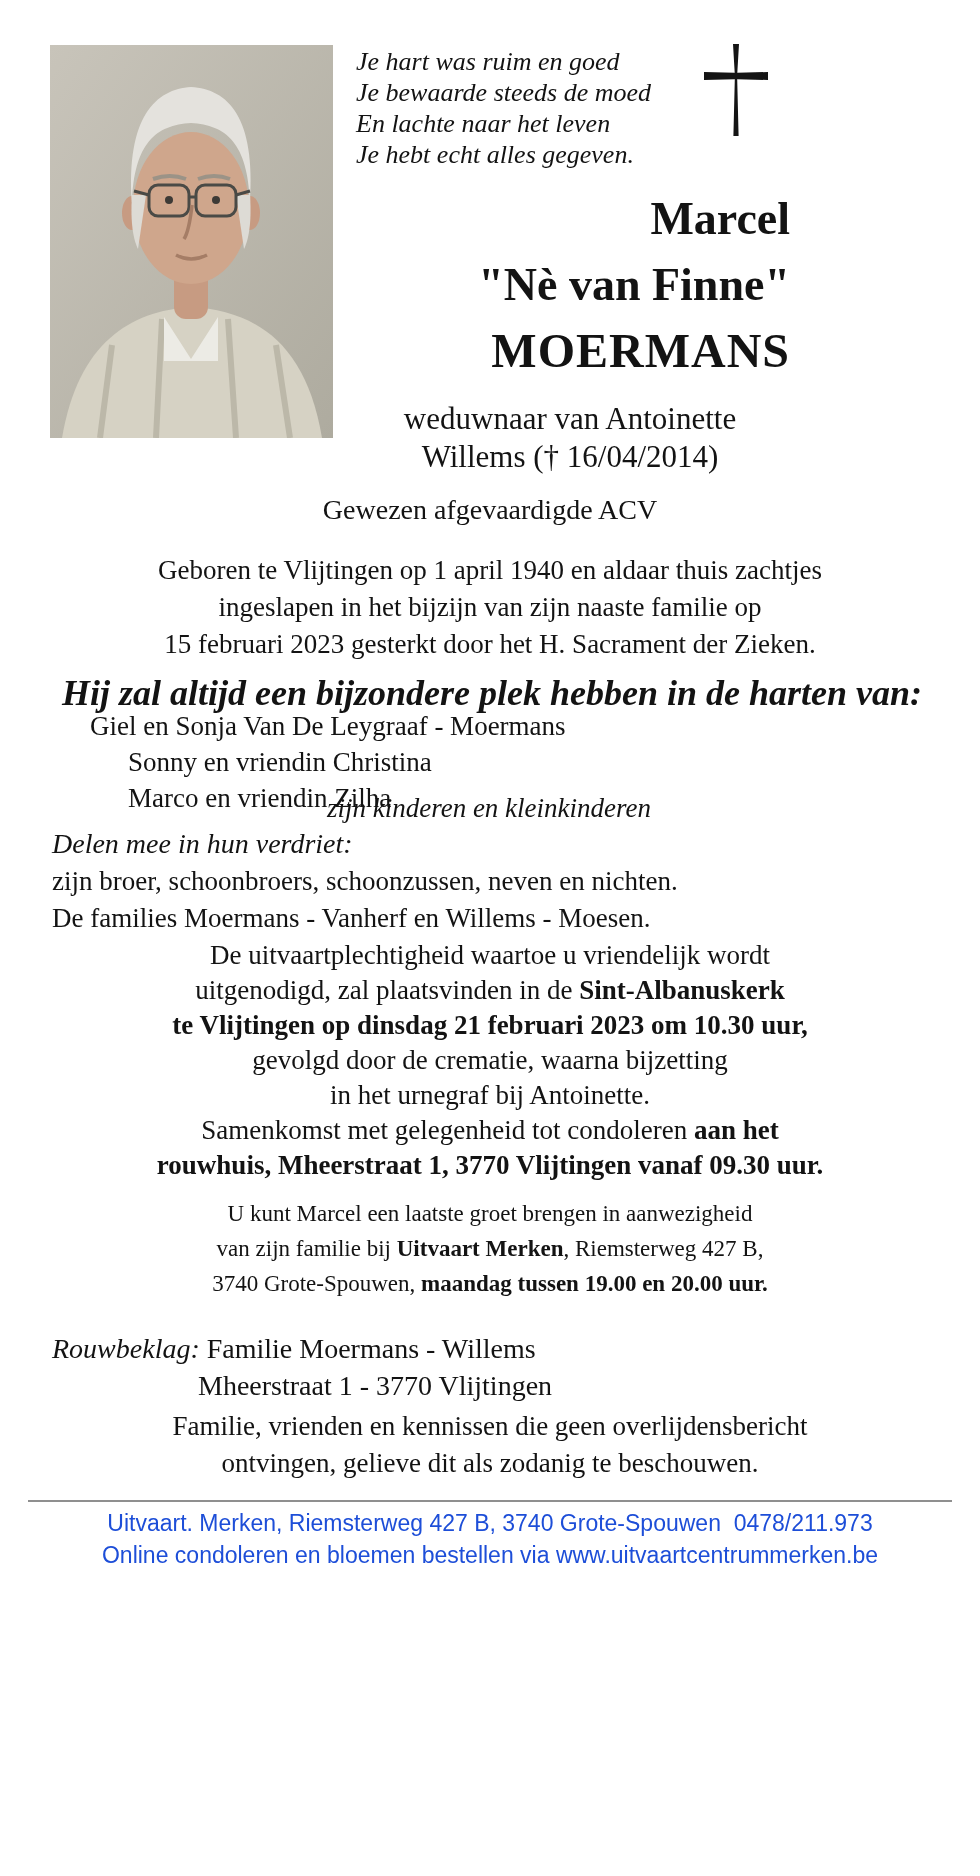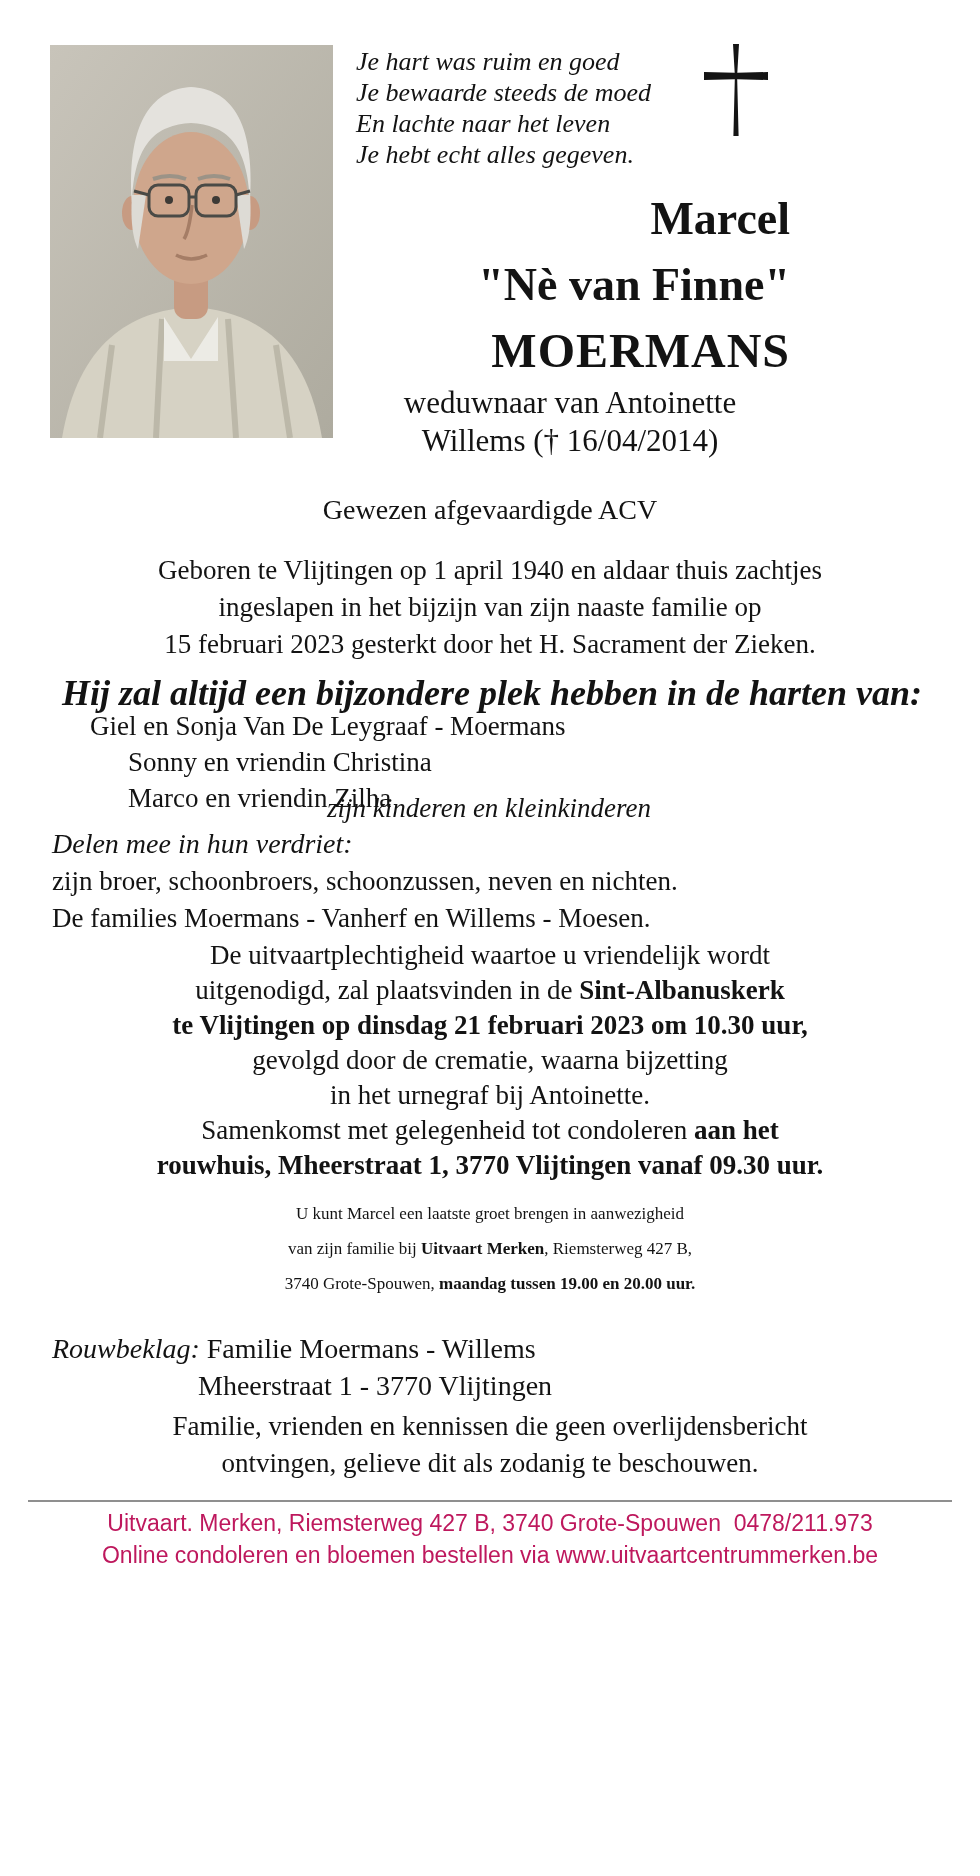--- a/index.html
+++ b/index.html
@@ -24,48 +24,48 @@
   
   .poem{left:356px;top:46px;font-size:26px;font-style:italic;line-height:31px;}
 
   
   .cross{left:700px;top:44px;width:72px;height:92px;}
 
   
   .names{left:350px;top:186px;width:440px;text-align:center;}
   .name-line{font-size:46px;font-weight:bold;line-height:66px;text-align:right;}
   .name-last{font-size:48px;letter-spacing:1px;}
-  .widower{margin-top:0;font-size:31px;line-height:38px;}
+  .widower{margin-top:16px;font-size:31px;line-height:38px;}
 
   .role{left:50px;top:494px;width:880px;font-size:28px;}
 
   .birth{left:50px;top:552px;width:880px;font-size:27px;line-height:37px;}
 
   .hearts-heading{left:62px;top:672px;font-size:36px;font-weight:bold;font-style:italic;}
   .hearts{left:52px;top:708px;font-size:27px;line-height:36px;}
   .indent1{padding-left:38px;}
   .indent2{padding-left:76px;}
   .hearts-right{left:50px;top:793px;width:878px;font-size:27px;font-style:italic;text-align:center;}
 
   .grief-heading{left:52px;top:828px;font-size:28px;font-style:italic;}
   .grief{left:52px;top:863px;font-size:27px;line-height:37px;}
 
   .funeral{left:50px;top:938px;width:880px;font-size:27px;line-height:35px;}
-  .visitation{left:50px;top:1196px;width:880px;font-size:17px;line-height:35px;}
+  .visitation{left:50px;top:1196px;width:880px;font-size:23px;line-height:35px;}
 
   .condolence{left:52px;top:1330px;font-size:28px;line-height:37px;}
   .cond-line2{margin-left:146px;}
 
   .closing{left:50px;top:1408px;width:880px;font-size:27px;line-height:37px;}
 
   .divider{left:28px;top:1500px;width:924px;height:2px;background:#8f8f8f;}
 
   .footer-line{left:0;width:980px;text-align:center;
     font-family:"Liberation Sans", sans-serif;
-    font-size:23px;color:#be185d;white-space:pre;}
+    font-size:23px;color:#1d4ed8;white-space:pre;}
   .footer1{top:1510px;}
   .footer2{top:1542px;}
 </style>
 </head>
 <body>
 
 <div class="page">
 
   <div class="abs photo">
     <svg width="283" height="393" viewBox="0 0 283 393">

